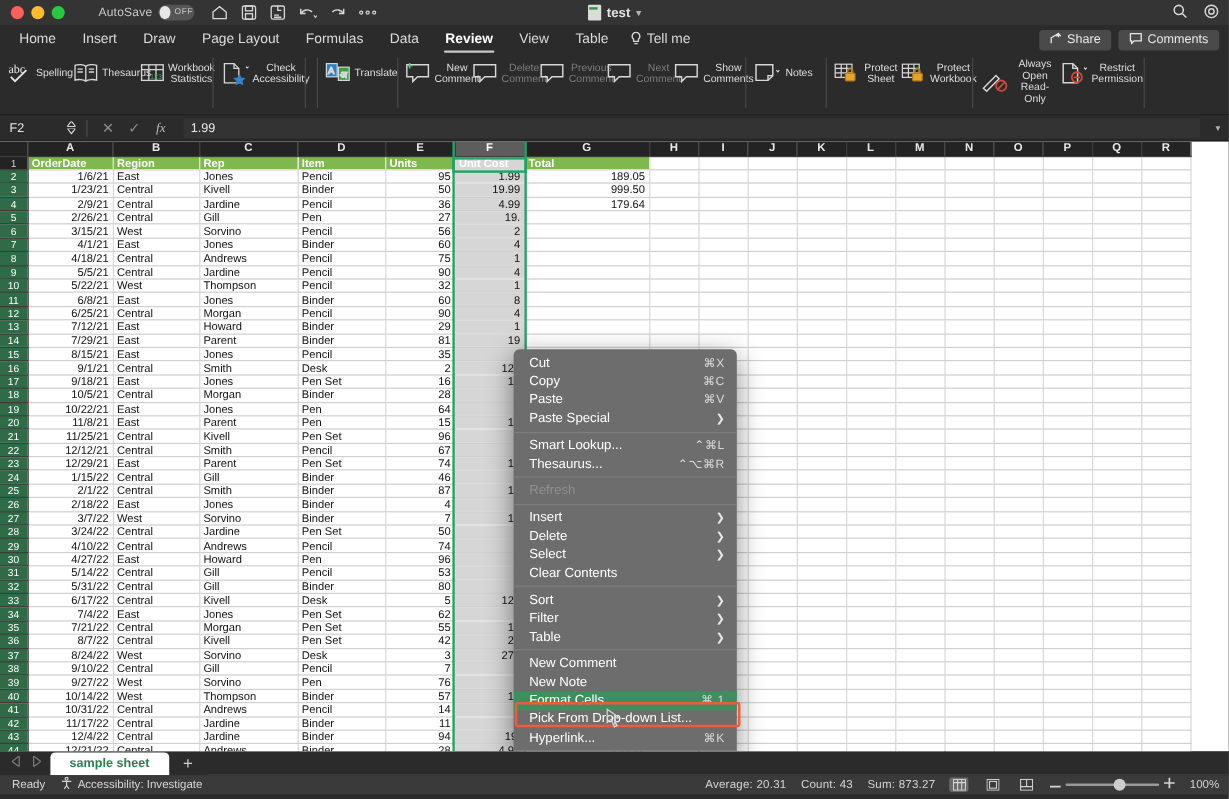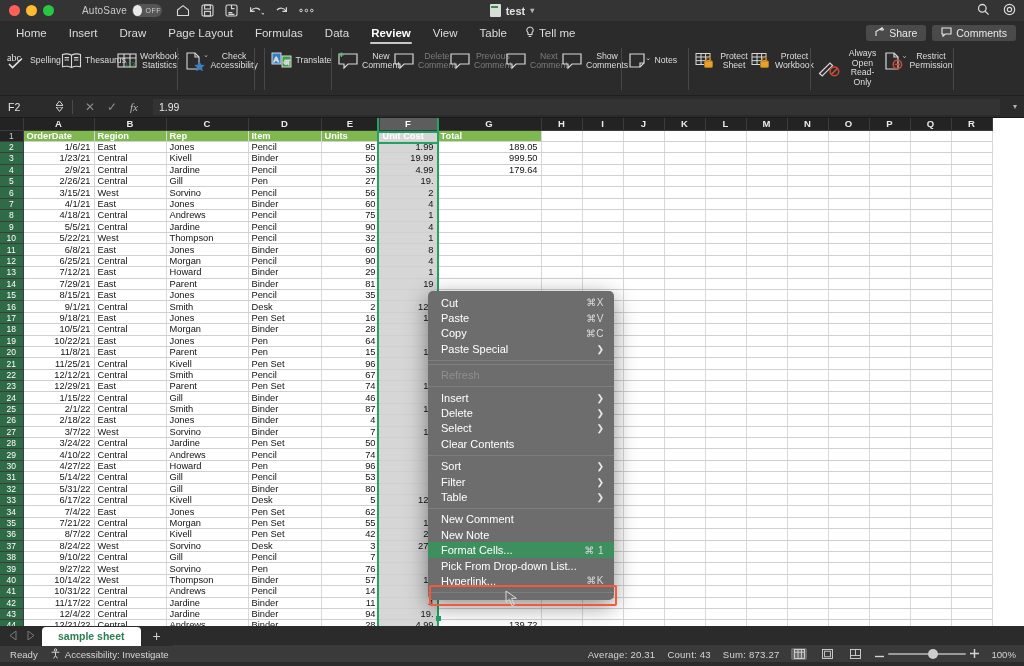--- a/index.html
+++ b/index.html
@@ -1400,32 +1400,40 @@
     <div class="colF-right" style="left:437px; height:508px"></div>
     <div class="sel-outline" style="left:377px; top:13px; width:62px; height:13px;"></div>
     <div class="sel-handle" style="left:436px; top:498px;"></div>
 
     <div class="ctx" id="ctxmenu" style="left:428px; top:173px;">
         <div class="mi">
           <span class="lbl">Cut</span>
           <span class="sc">⌘X</span>
         </div>
         <div class="mi">
+          <span class="lbl">Copy</span>
+          <span class="sc">⌘C</span>
+        </div>
+        <div class="mi">
           <span class="lbl">Paste</span>
           <span class="sc">⌘V</span>
         </div>
         <div class="mi">
-          <span class="lbl">Copy</span>
-          <span class="sc">⌘C</span>
-        </div>
-        <div class="mi">
           <span class="lbl">Paste Special</span>
           <span class="arw">❯</span>
         </div>
         <div class="div"></div>
+        <div class="mi">
+          <span class="lbl">Smart Lookup...</span>
+          <span class="sc">⌃⌘L</span>
+        </div>
+        <div class="mi">
+          <span class="lbl">Thesaurus...</span>
+          <span class="sc">⌃⌥⌘R</span>
+        </div>
         <div class="div"></div>
         <div class="mi disabled">
           <span class="lbl">Refresh</span>
         </div>
         <div class="div"></div>
         <div class="mi">
           <span class="lbl">Insert</span>
           <span class="arw">❯</span>
         </div>
         <div class="mi">

